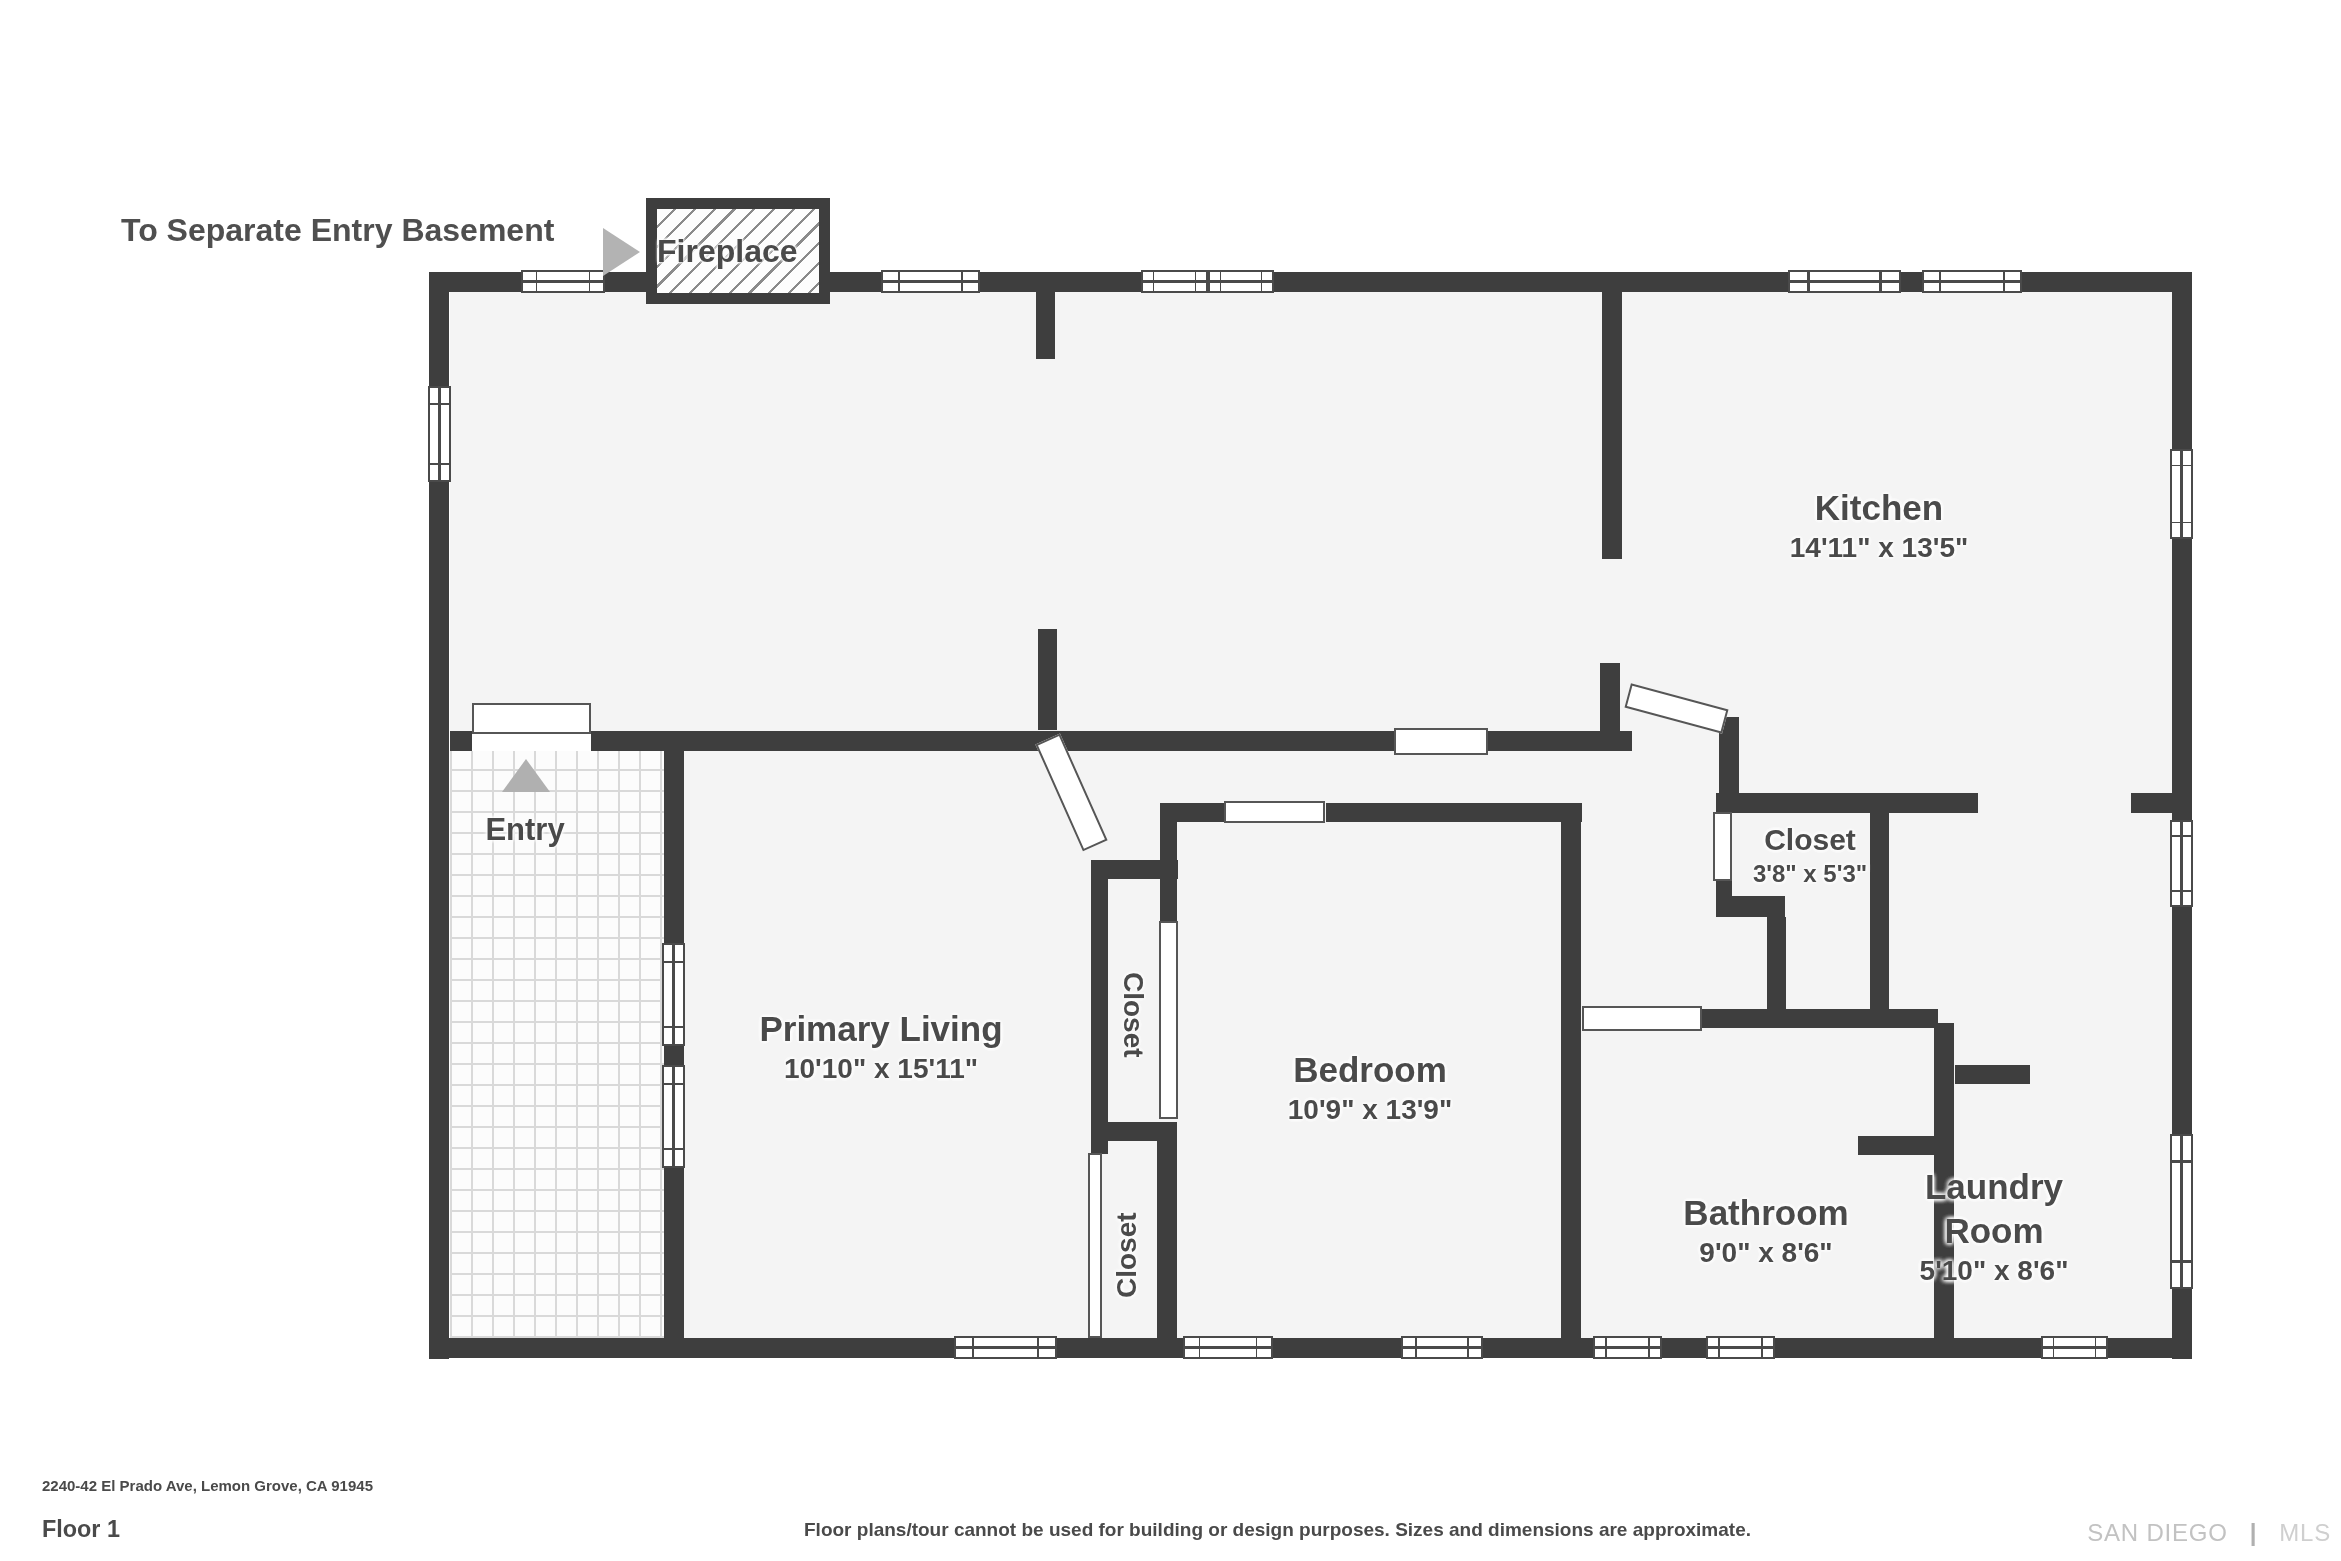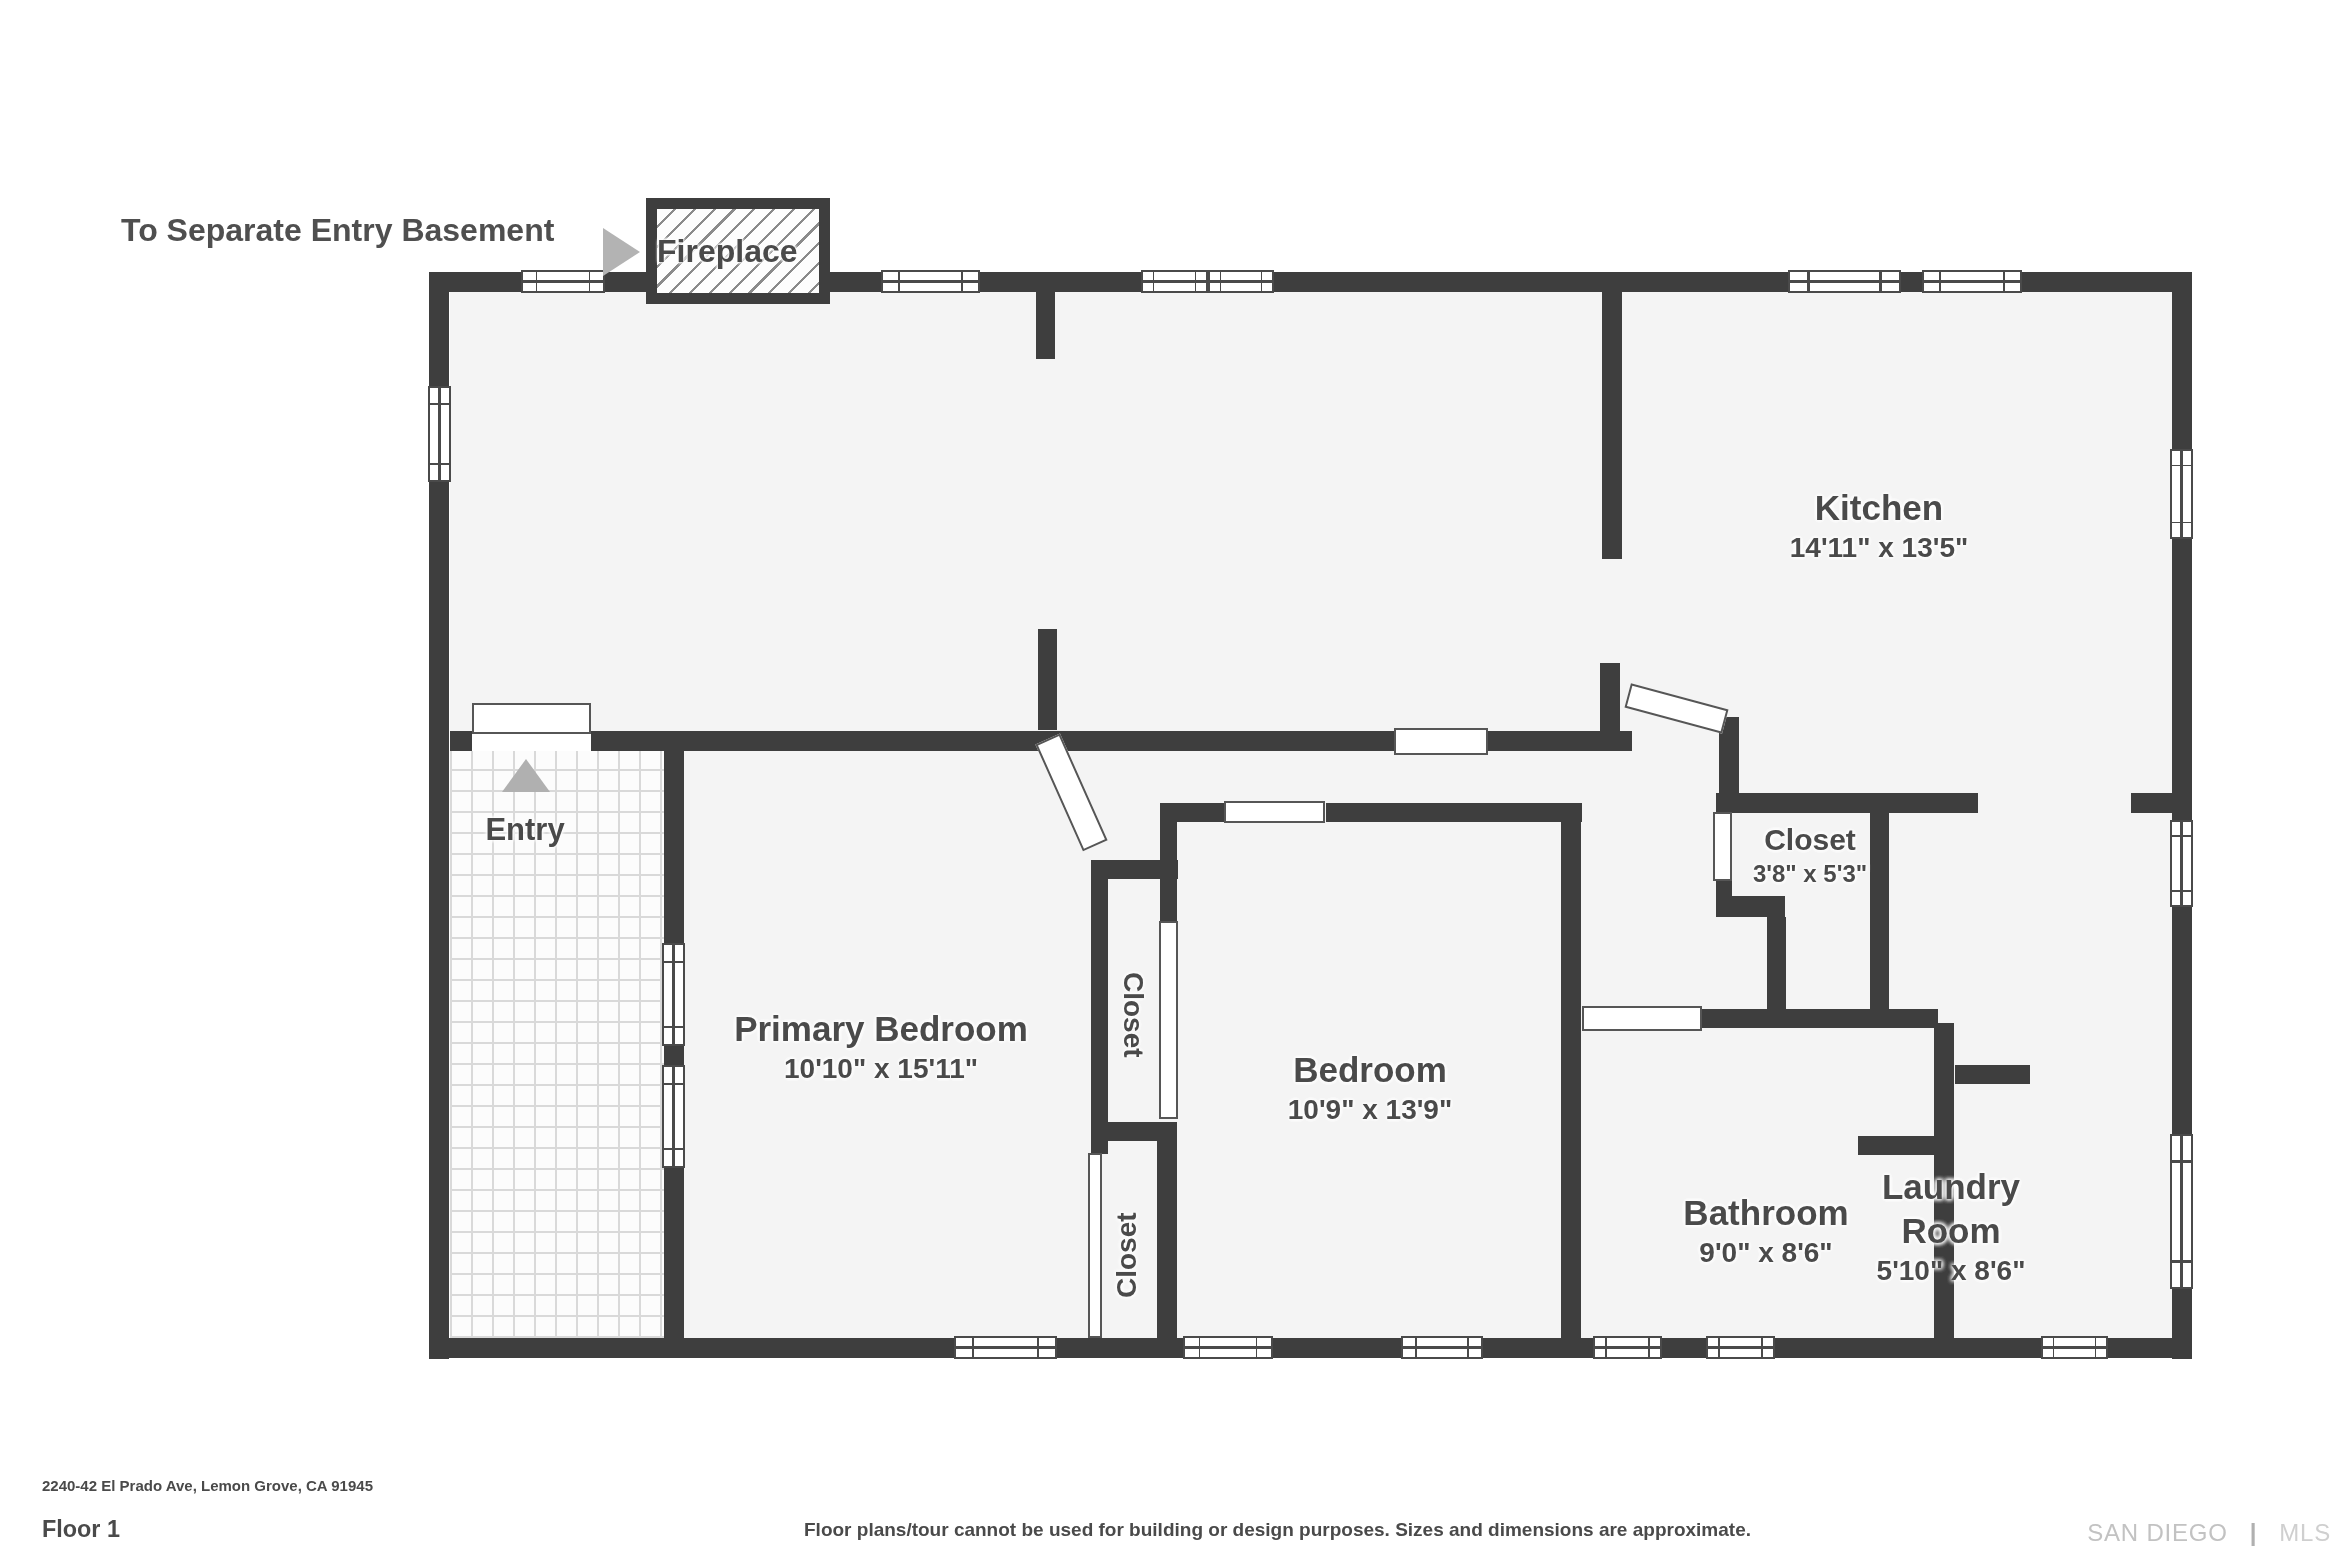--- a/index.html
+++ b/index.html
@@ -172,36 +172,36 @@
   </div>
 
   <div class="arrow-up"></div>
   <div class="entry-label">Entry</div>
 
   <div class="room-label" style="left:1879px;top:525px;">
     <span class="room-name">Kitchen</span>
     <span class="room-dims">14'11" x 13'5"</span>
   </div>
   <div class="room-label" style="left:881px;top:1046px;">
-    <span class="room-name">Primary Bedroom</span>
+    <span class="room-name">Primary Living</span>
     <span class="room-dims">10'10" x 15'11"</span>
   </div>
   <div class="room-label" style="left:1370px;top:1087px;">
     <span class="room-name">Bedroom</span>
     <span class="room-dims">10'9" x 13'9"</span>
   </div>
   <div class="room-label room-label--small" style="left:1810px;top:855px;">
     <span class="room-name">Closet</span>
     <span class="room-dims">3'8" x 5'3"</span>
   </div>
   <div class="room-label" style="left:1766px;top:1230px;">
     <span class="room-name">Bathroom</span>
     <span class="room-dims">9'0" x 8'6"</span>
   </div>
-  <div class="room-label room-label--wrap" style="left:1951px;top:1226px;">
+  <div class="room-label room-label--wrap" style="left:1994px;top:1226px;">
     <span class="room-name">Laundry Room</span>
     <span class="room-dims">5'10" x 8'6"</span>
   </div>
 
   <div class="vlabel" style="left:1102px;top:956px;width:62px;height:117px;">Closet</div>
   <div class="vlabel vlabel--flip" style="left:1096px;top:1191px;width:62px;height:129px;">Closet</div>
 
   <div class="addr">2240-42 El Prado Ave, Lemon Grove, CA 91945</div>
   <div class="floor-label">Floor 1</div>
   <div class="disclaimer">Floor plans/tour cannot be used for building or design purposes. Sizes and dimensions are approximate.</div>

